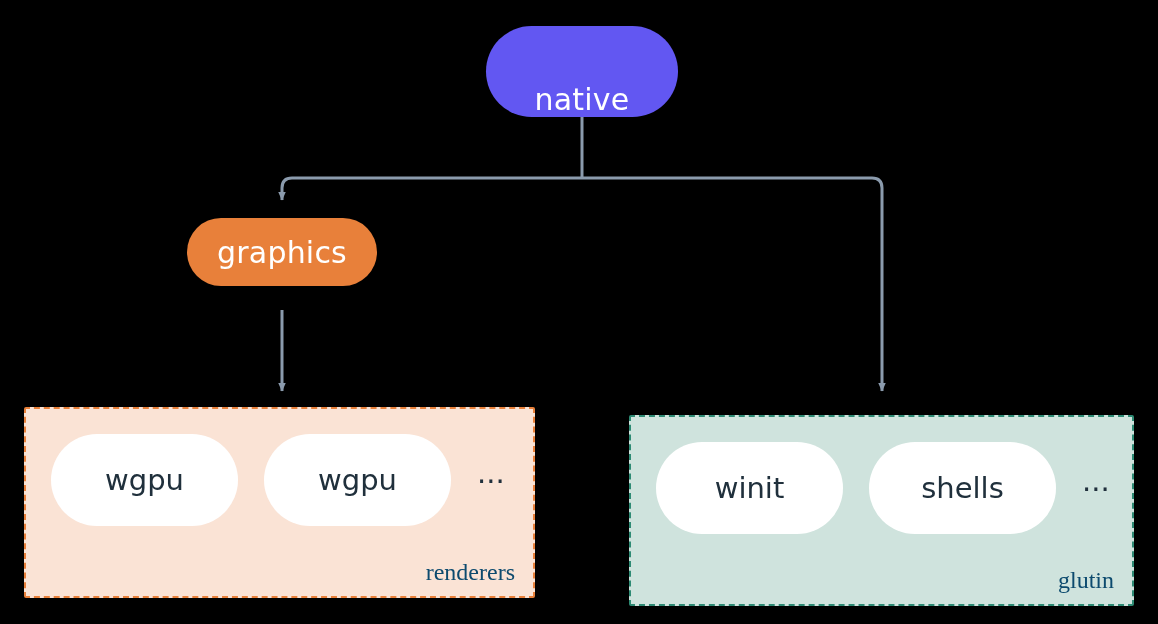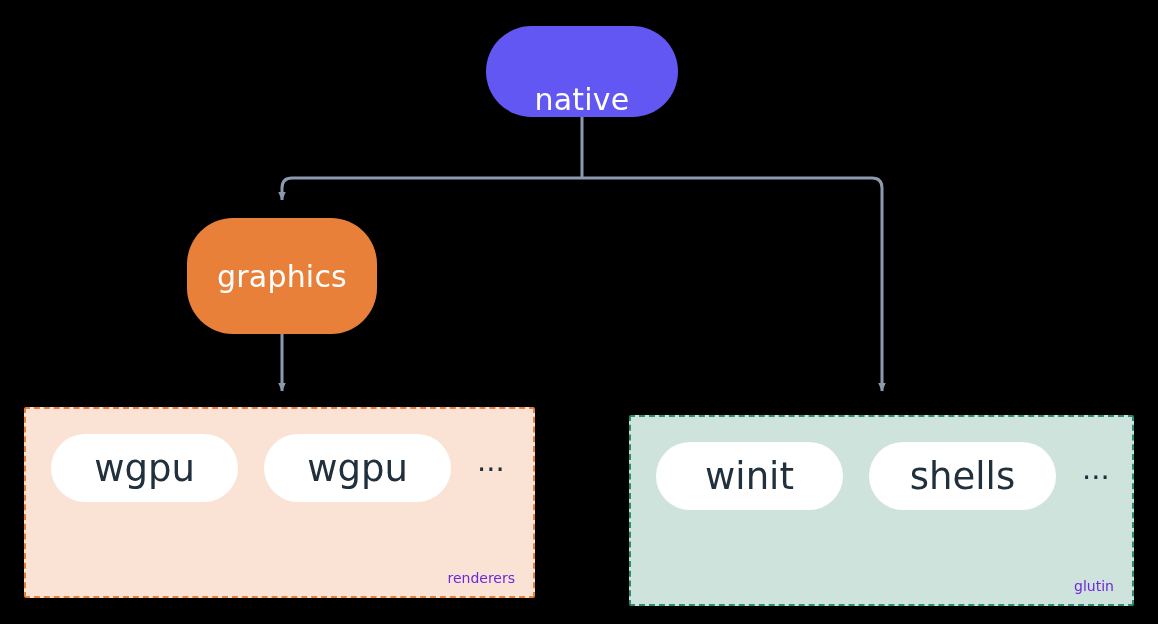--- a/index.html
+++ b/index.html
@@ -43,21 +43,21 @@
     top: 26px;
     width: 192px;
     height: 91px;
     background: #6257f2;
     align-items: flex-end;
   }
   .node-graphics {
     left: 187px;
     top: 218px;
     width: 190px;
-    height: 116px;
+    height: 68px;
     background: #e8803a;
   }
 
   
   .group {
     position: absolute;
     border-radius: 2px;
     box-sizing: border-box;
   }
   .group-renderers {
@@ -88,42 +88,43 @@
     gap: 26px;
     padding-left: 25px;
     box-sizing: border-box;
   }
 
   .leaf {
     display: flex;
     align-items: center;
     justify-content: center;
     width: 187px;
-    height: 68px;
+    height: 92px;
     border-radius: 46px;
     background: #ffffff;
     color: #20303c;
-    font-size: 37px;
+    font-size: 29px;
     white-space: nowrap;
   }
 
   .ellipsis {
     color: #20303c;
     font-size: 29px;
     line-height: 1;
     padding-bottom: 14px;
   }
 
   .group-label {
     position: absolute;
     right: 18px;
     bottom: 10px;
-    color: #6d28d9;
-    font-size: 14px;
+    color: #0c4a6e;
+    font-size: 24px;
     white-space: nowrap;
+    font-family: Liberation Serif, serif;
   }
 </style>
 </head>
 <body>
 
 <div id="canvas">
 
   <svg id="edges" viewBox="0 0 1158 624" width="1158" height="624">
     <defs>
       <marker id="arrowhead" markerWidth="10" markerHeight="8" refX="8.5" refY="4" orient="auto" markerUnits="userSpaceOnUse">

